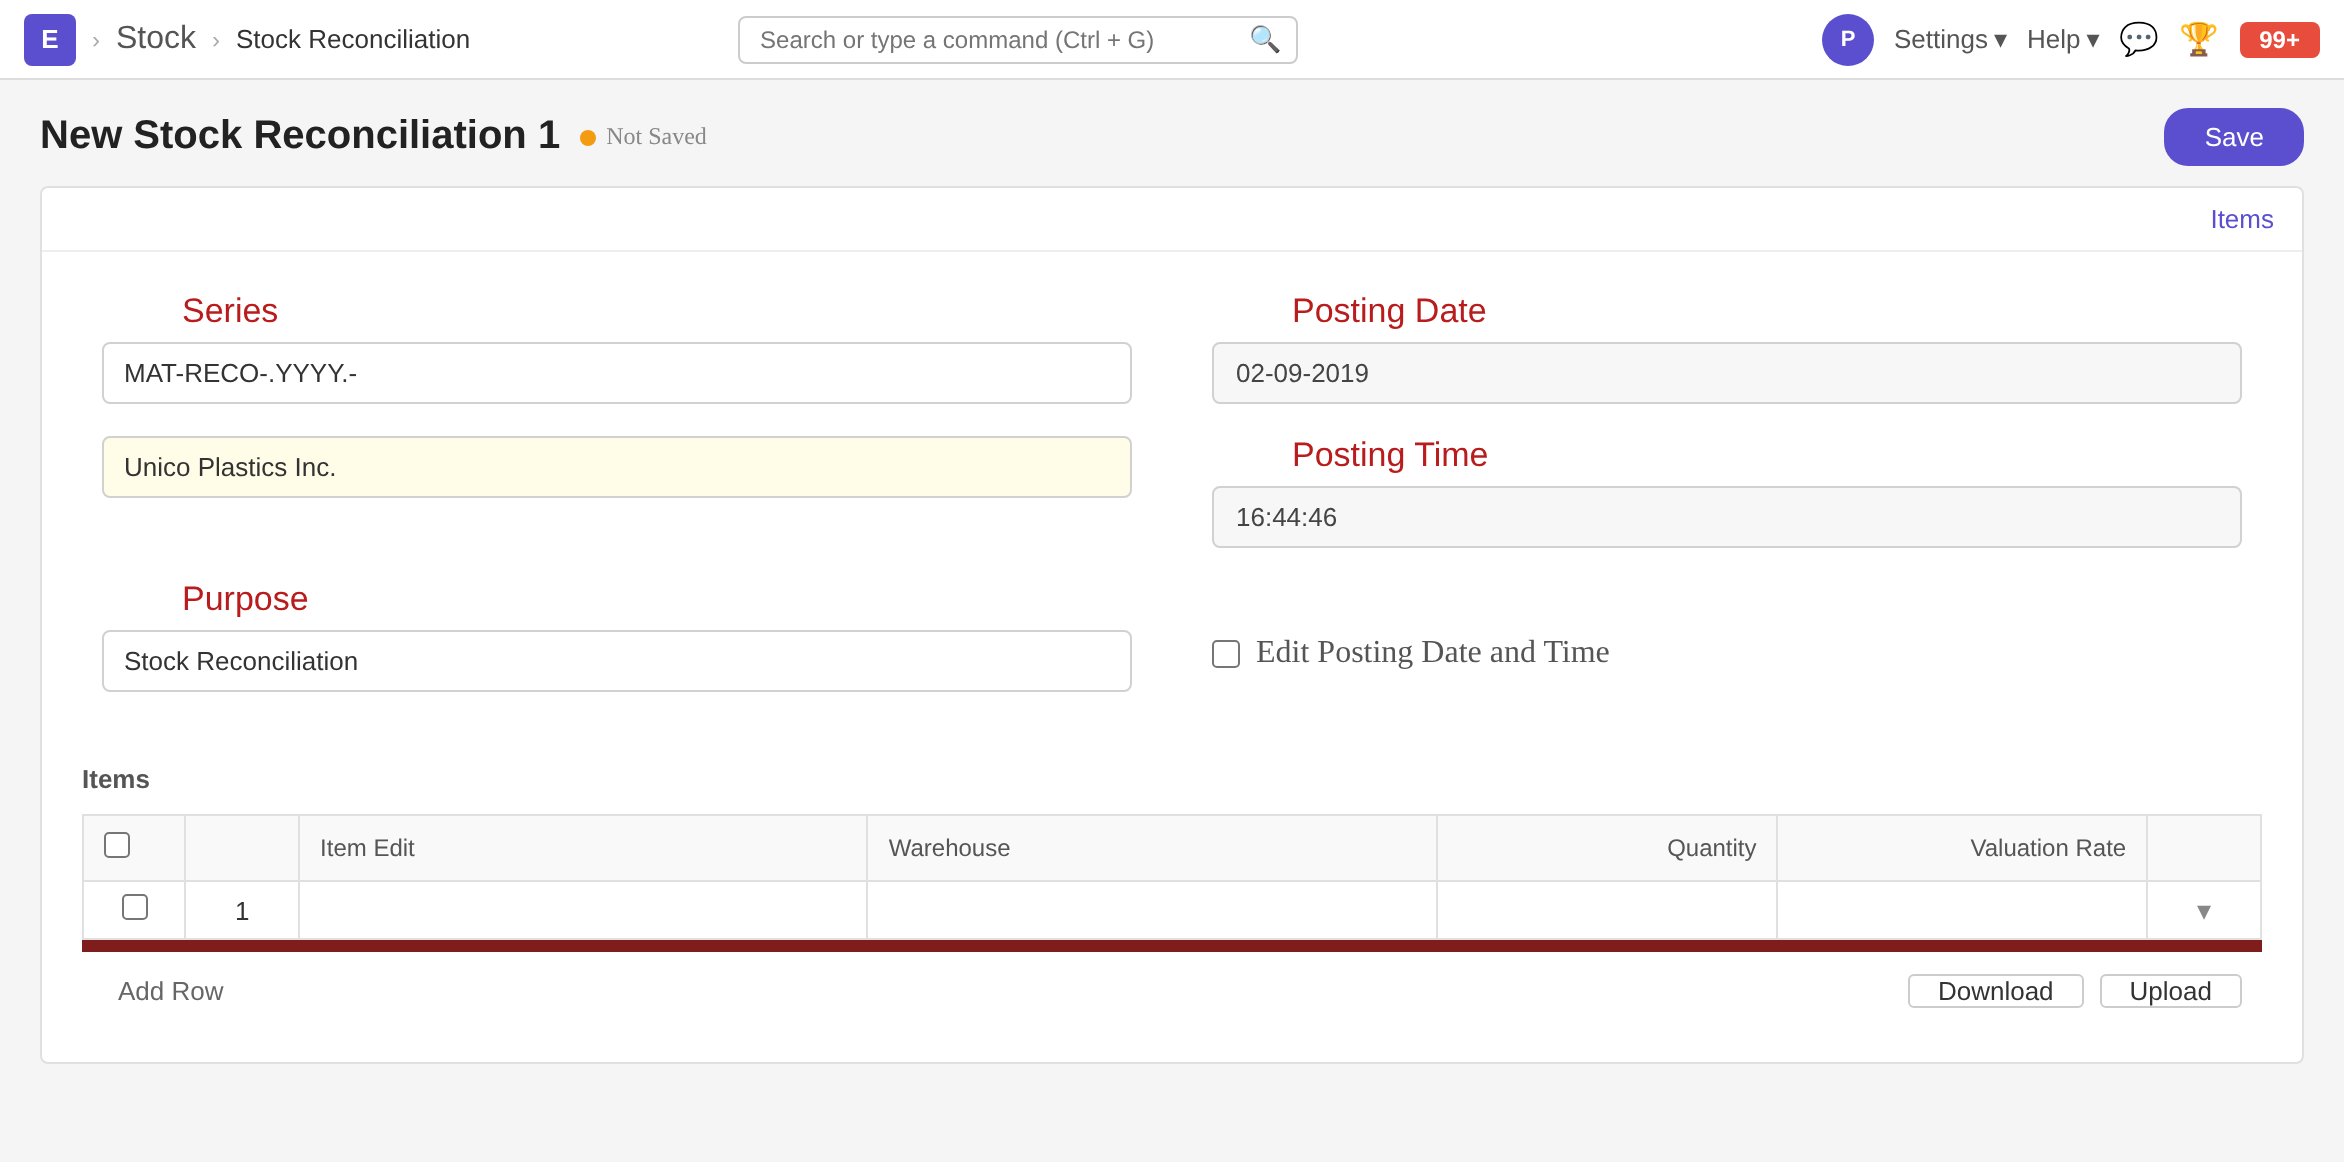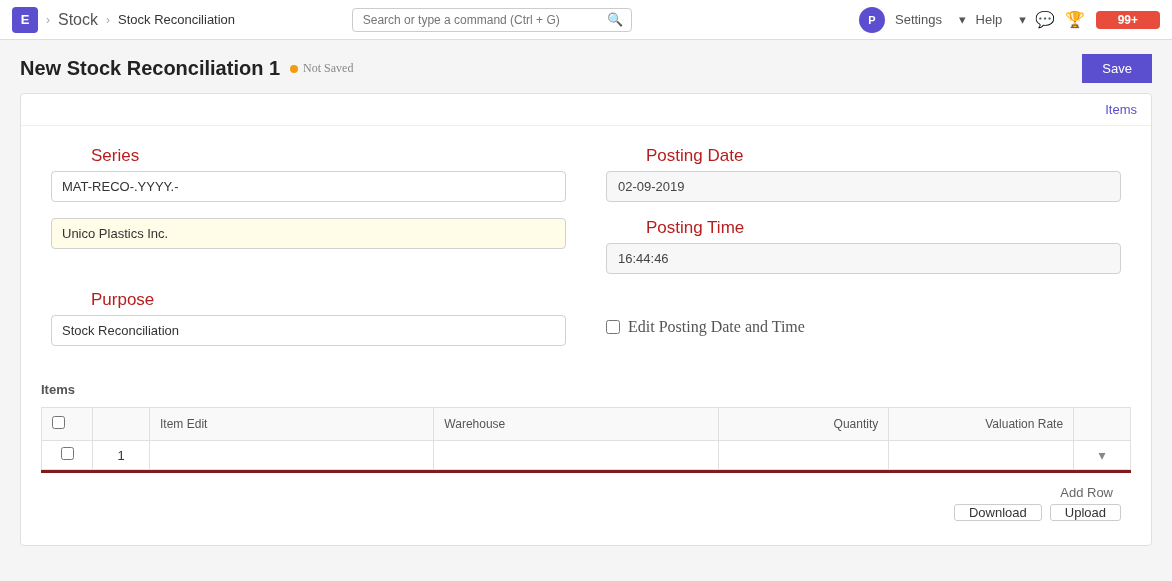--- a/index.html
+++ b/index.html
@@ -19,40 +19,40 @@
     .breadcrumb-current { color: #333; font-size: 13px; font-weight: 500; }
     .search-bar {
       flex: 1; max-width: 280px; margin: 0 auto; position: relative; display: flex; align-items: center;
     }
     .search-bar input {
       width: 100%; padding: 4px 30px 4px 10px; border: 1px solid #ccc; border-radius: 4px;
       font-size: 12px; color: #888; background: #fff;
     }
     .search-icon-wrap { position: absolute; right: 8px; color: #999; }
     .nav-right { display: flex; align-items: center; gap: 10px; margin-left: auto; }
-    .nav-btn { background: none; border: none; cursor: pointer; color: #555; font-size: 13px; display: flex; align-items: center; gap: 17px; }
+    .nav-btn { background: none; border: none; cursor: pointer; color: #555; font-size: 13px; display: flex; align-items: center; gap: 3px; }
     .nav-icon { font-size: 16px; color: #666; cursor: pointer; }
     .notif-badge {
-      background: #e74c3c; color: #fff; border-radius: 4px; padding: 2px 22px;
+      background: #e74c3c; color: #fff; border-radius: 4px; padding: 2px 10px;
       font-size: 12px; font-weight: bold;
     }
 
     
     .page-header {
       display: flex; align-items: center; justify-content: space-between;
       padding: 14px 20px 10px 20px; background: #f5f5f5;
     }
     .page-title-wrap { display: flex; align-items: center; gap: 10px; }
     .page-title { font-size: 20px; font-weight: 600; color: #222; }
     .status-badge {
       display: flex; align-items: center; gap: 5px; font-size: 12px; color: #888; font-family: Liberation Serif, serif;
     }
     .status-dot { width: 8px; height: 8px; border-radius: 50%; background: #f39c12; display: inline-block; }
     .save-btn {
-      background: #5b4fcf; color: #fff; border: none; border-radius: 0;
+      background: #5b4fcf; color: #fff; border: none; border-radius: 12px;
       padding: 7px 20px; font-size: 13px; cursor: pointer; font-weight: 500;
     }
 
     
     .main-content { padding: 0 20px 20px 20px; }
     .card { background: #fff; border: 1px solid #e0e0e0; border-radius: 4px; margin-bottom: 10px; }
     .card-toolbar { display: flex; justify-content: flex-end; padding: 8px 14px; border-bottom: 1px solid #eee; }
     .toolbar-link { font-size: 13px; color: #5b4fcf; cursor: pointer; text-decoration: none; }
 
     
@@ -87,21 +87,21 @@
     .col-check { width: 36px; }
     .col-num { width: 40px; text-align: center; }
     .col-item { width: 200px; }
     .col-wh { width: 200px; }
     .col-qty { width: 120px; text-align: right; }
     .col-val { width: 130px; text-align: right; }
     .col-act { width: 40px; }
     .row-actions { display: flex; align-items: center; justify-content: center; }
     .chevron-btn { background: none; border: none; cursor: pointer; color: #888; font-size: 14px; }
 
-    .table-footer { display: flex; align-items: flex-end; justify-content: space-between; padding: 8px 10px; border-top: 3px solid #7f1d1d; flex-direction: column; }
+    .table-footer { display: flex; align-items: center; justify-content: space-between; padding: 8px 10px; border-top: 6px solid #7f1d1d; }
     .add-row-btn {
       background: none; border: none; color: #666; font-size: 13px; cursor: pointer; padding: 4px 8px;
       border-radius: 3px;
     }
     .table-actions { display: flex; gap: 8px; }
     .dl-btn, .ul-btn {
       background: #fff; border: 1px solid #ccc; border-radius: 3px;
       padding: 0 14px; font-size: 13px; cursor: pointer; color: #333;
     }
   </style>

